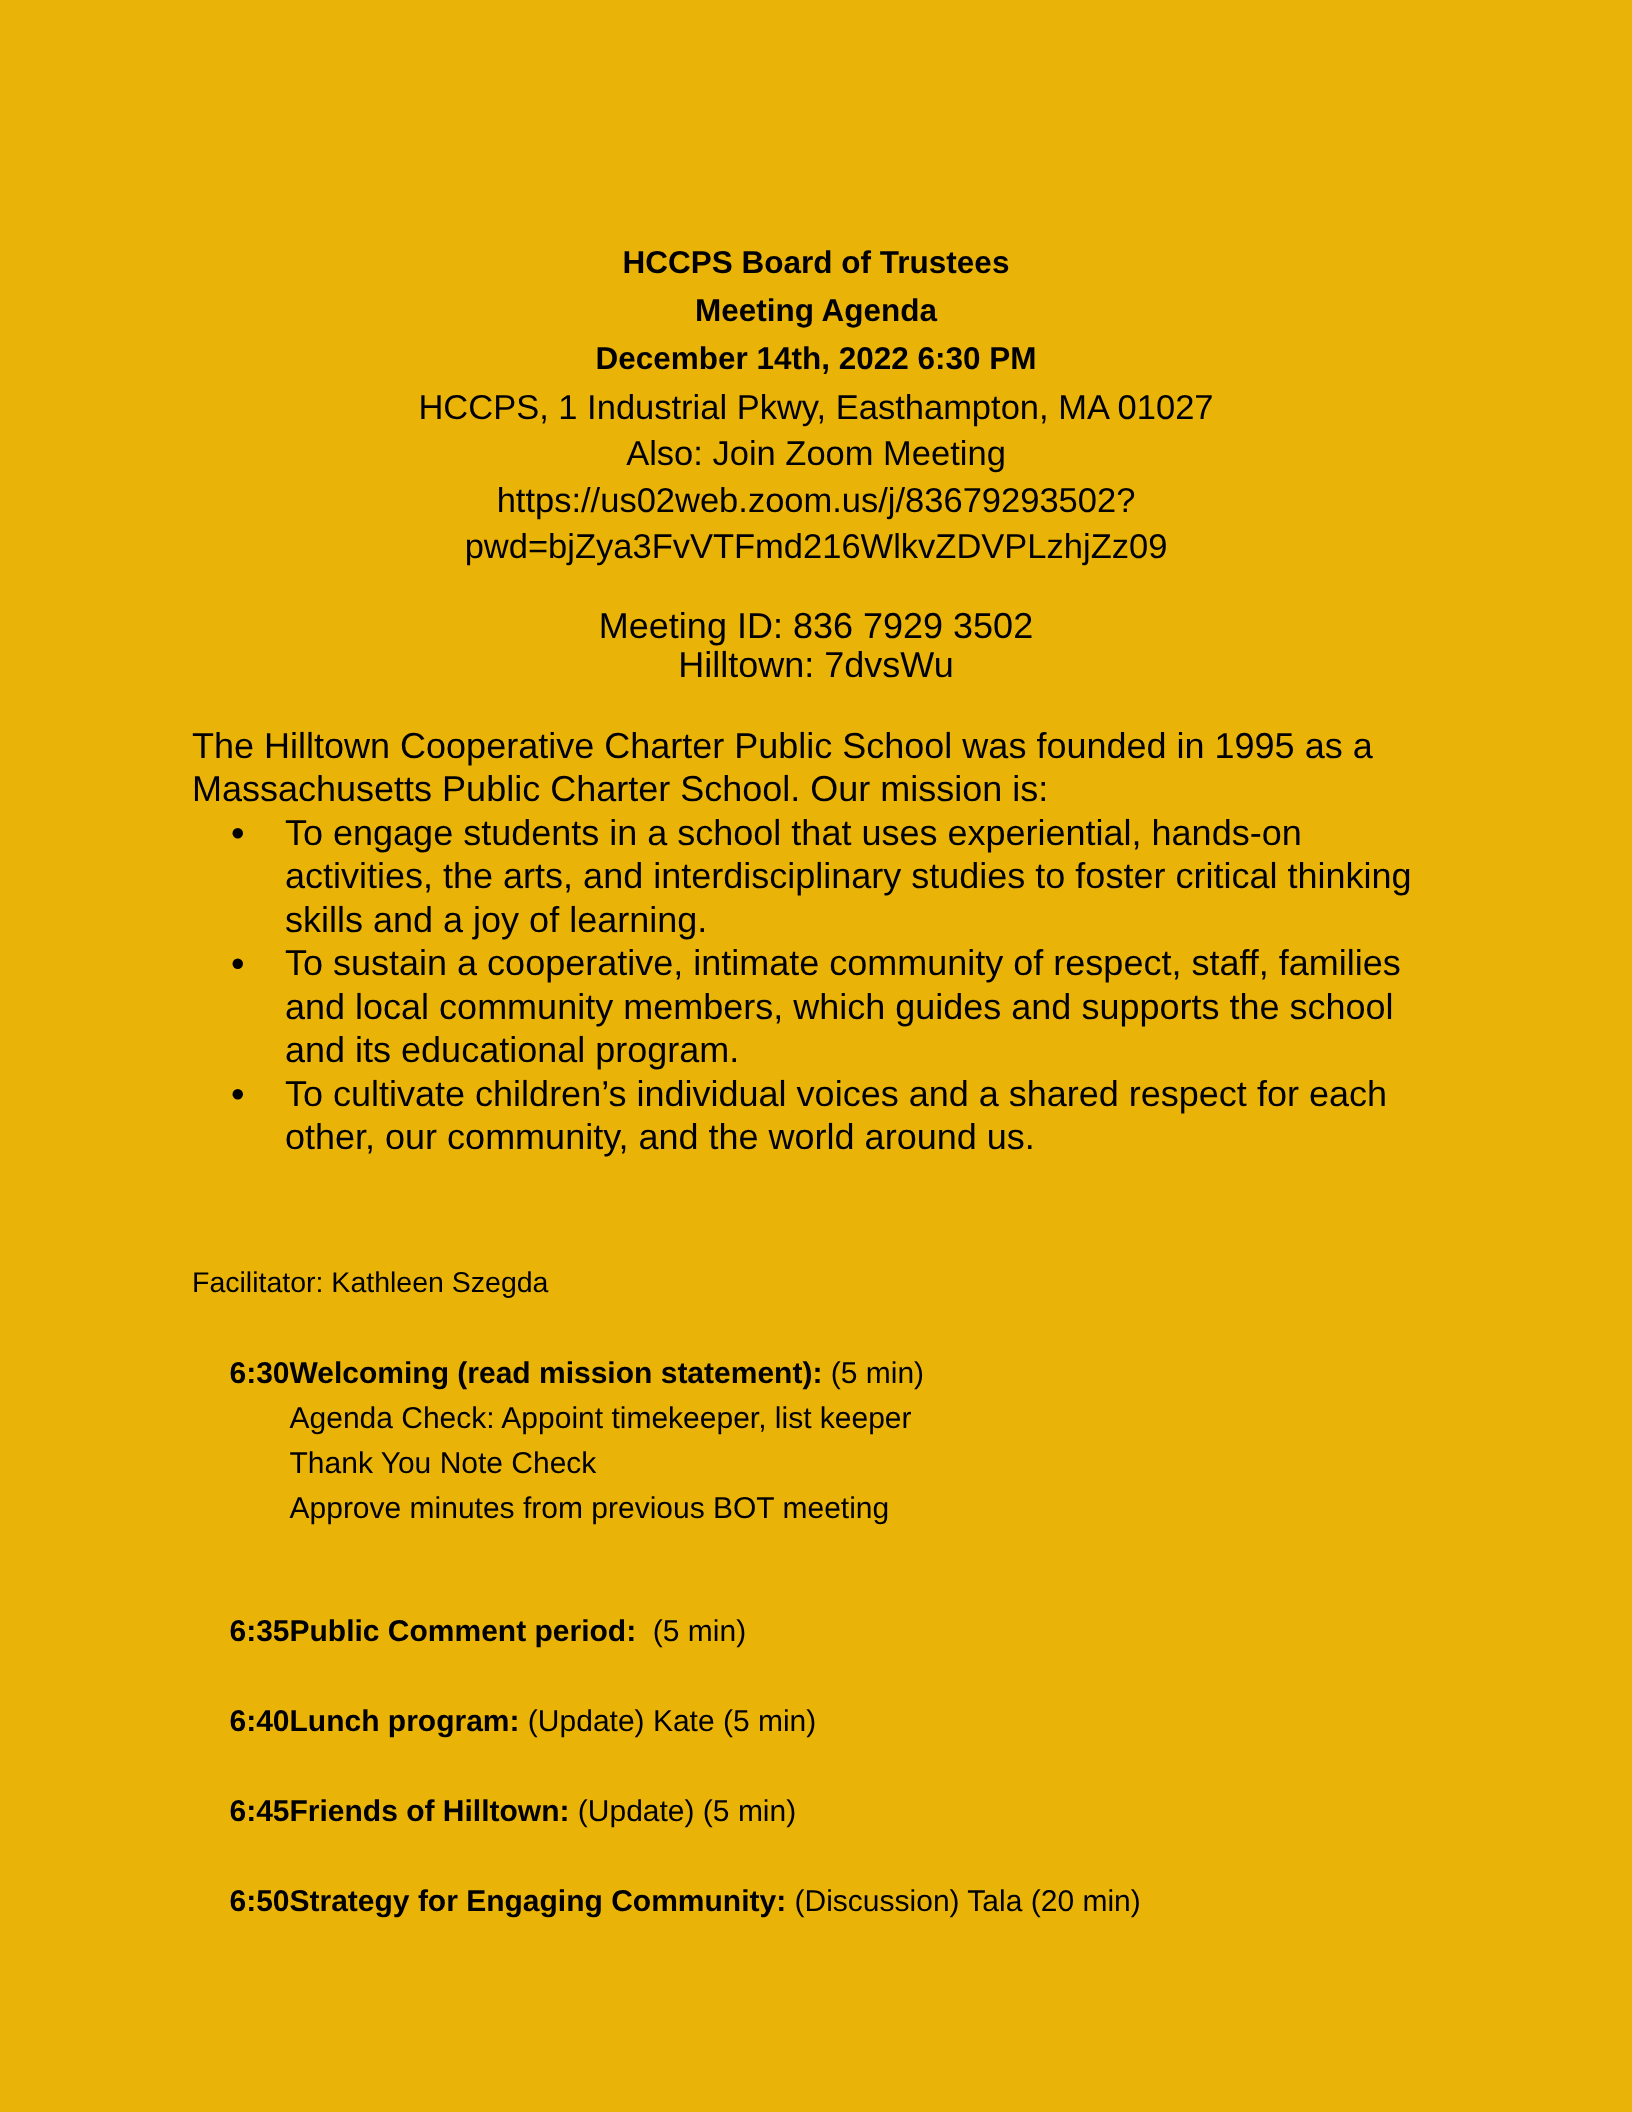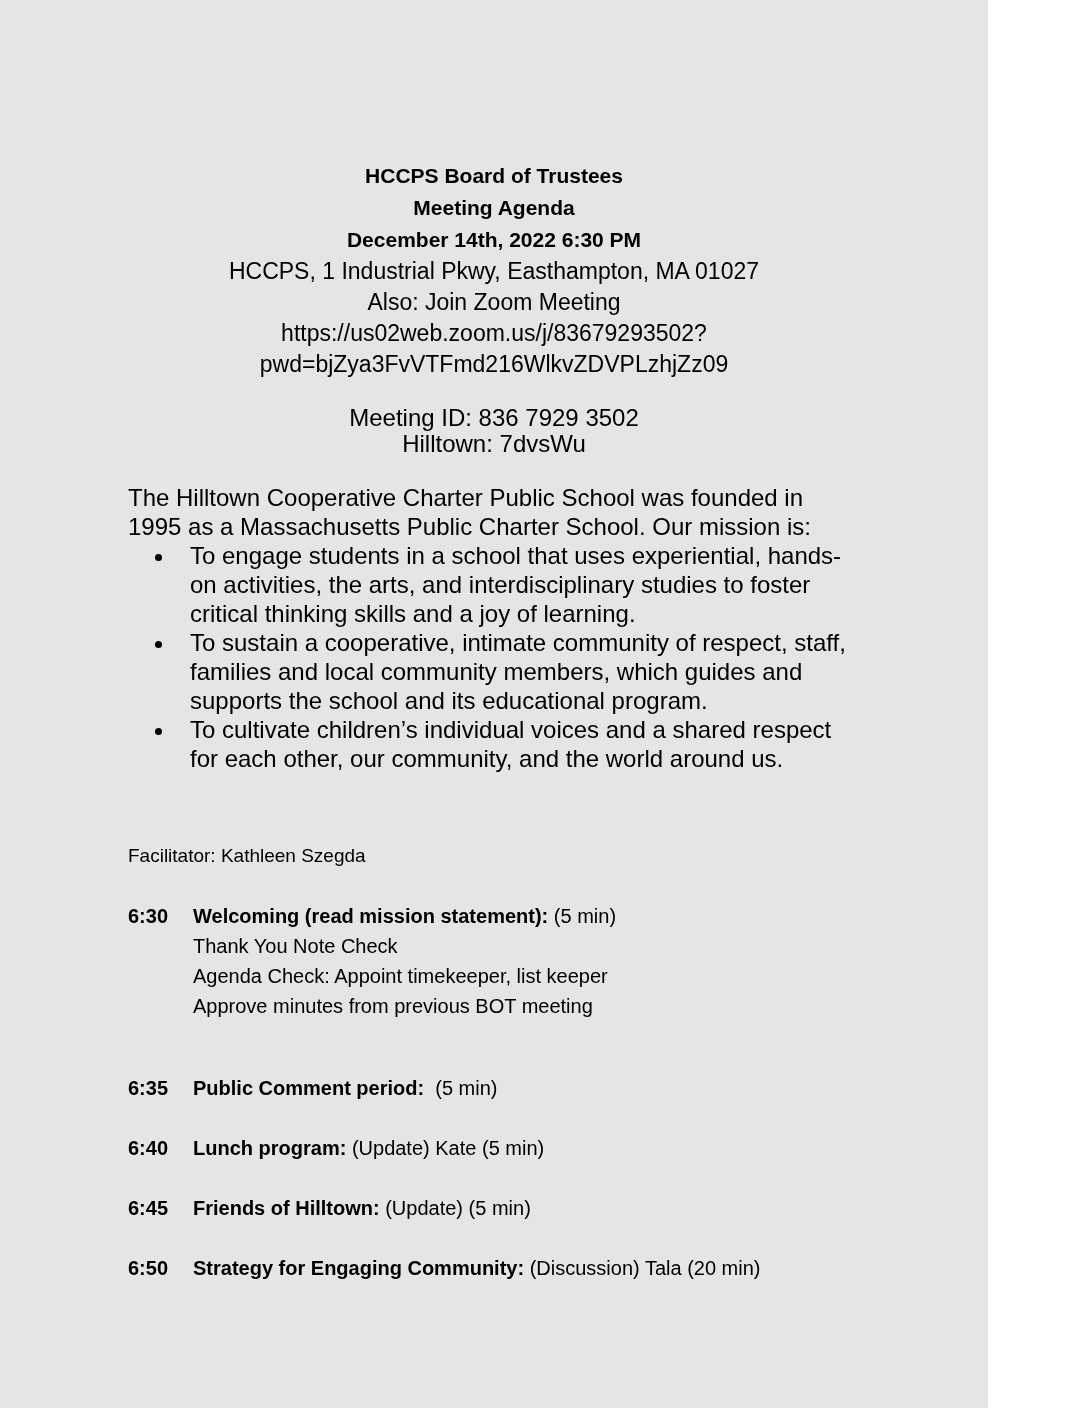--- a/index.html
+++ b/index.html
@@ -4,23 +4,23 @@
 <style>
   * { margin: 0; padding: 0; box-sizing: border-box; }
   html, body { background: #ffffff; }
   body {
     width: 1088px;
     height: 1408px;
     font-family: "Liberation Sans", sans-serif;
     color: #000000;
   }
   .page {
-    width: 988px;
+    width: 1088px;
     height: 1408px;
-    background: #e5e5e5;
+    background: #eab308;
     padding: 160px 128px 0 128px;
     overflow: hidden;
   }
   .center { text-align: center; }
   .title-line {
     font-size: 21px;
     font-weight: 700;
     line-height: 32px;
   }
   .info-line {
@@ -55,20 +55,21 @@
     display: flex;
     margin-top: 30px;
     font-size: 20px;
     line-height: 30px;
   }
   .agenda-item.gap-large { margin-top: 52px; }
   .agenda-time {
     flex: 0 0 65px;
     width: 65px;
     font-weight: 700;
+    text-align: right;
   }
   .agenda-title { font-weight: 700; }
   .agenda-detail { white-space: pre-wrap; }
   .subitem { line-height: 30px; }
 </style>
 </head>
 <body>
 
 <div class="page">
 
@@ -93,22 +94,22 @@
       <li>To cultivate children’s individual voices and a shared respect for each other, our community, and the world around us.</li>
     </ul>
   </section>
 
   <div class="facilitator">Facilitator: Kathleen Szegda</div>
 
   <div class="agenda-item">
     <span class="agenda-time">6:30</span>
     <div class="agenda-content">
       <div><span class="agenda-title">Welcoming (read mission statement):</span><span class="agenda-detail"> (5 min)</span></div>
+      <div class="subitem">Agenda Check: Appoint timekeeper, list keeper</div>
       <div class="subitem">Thank You Note Check</div>
-      <div class="subitem">Agenda Check: Appoint timekeeper, list keeper</div>
       <div class="subitem">Approve minutes from previous BOT meeting</div>
     </div>
   </div>
 
   <div class="agenda-item gap-large">
     <span class="agenda-time">6:35</span>
     <div><span class="agenda-title">Public Comment period:</span><span class="agenda-detail">  (5 min)</span></div>
   </div>
 
   <div class="agenda-item">

